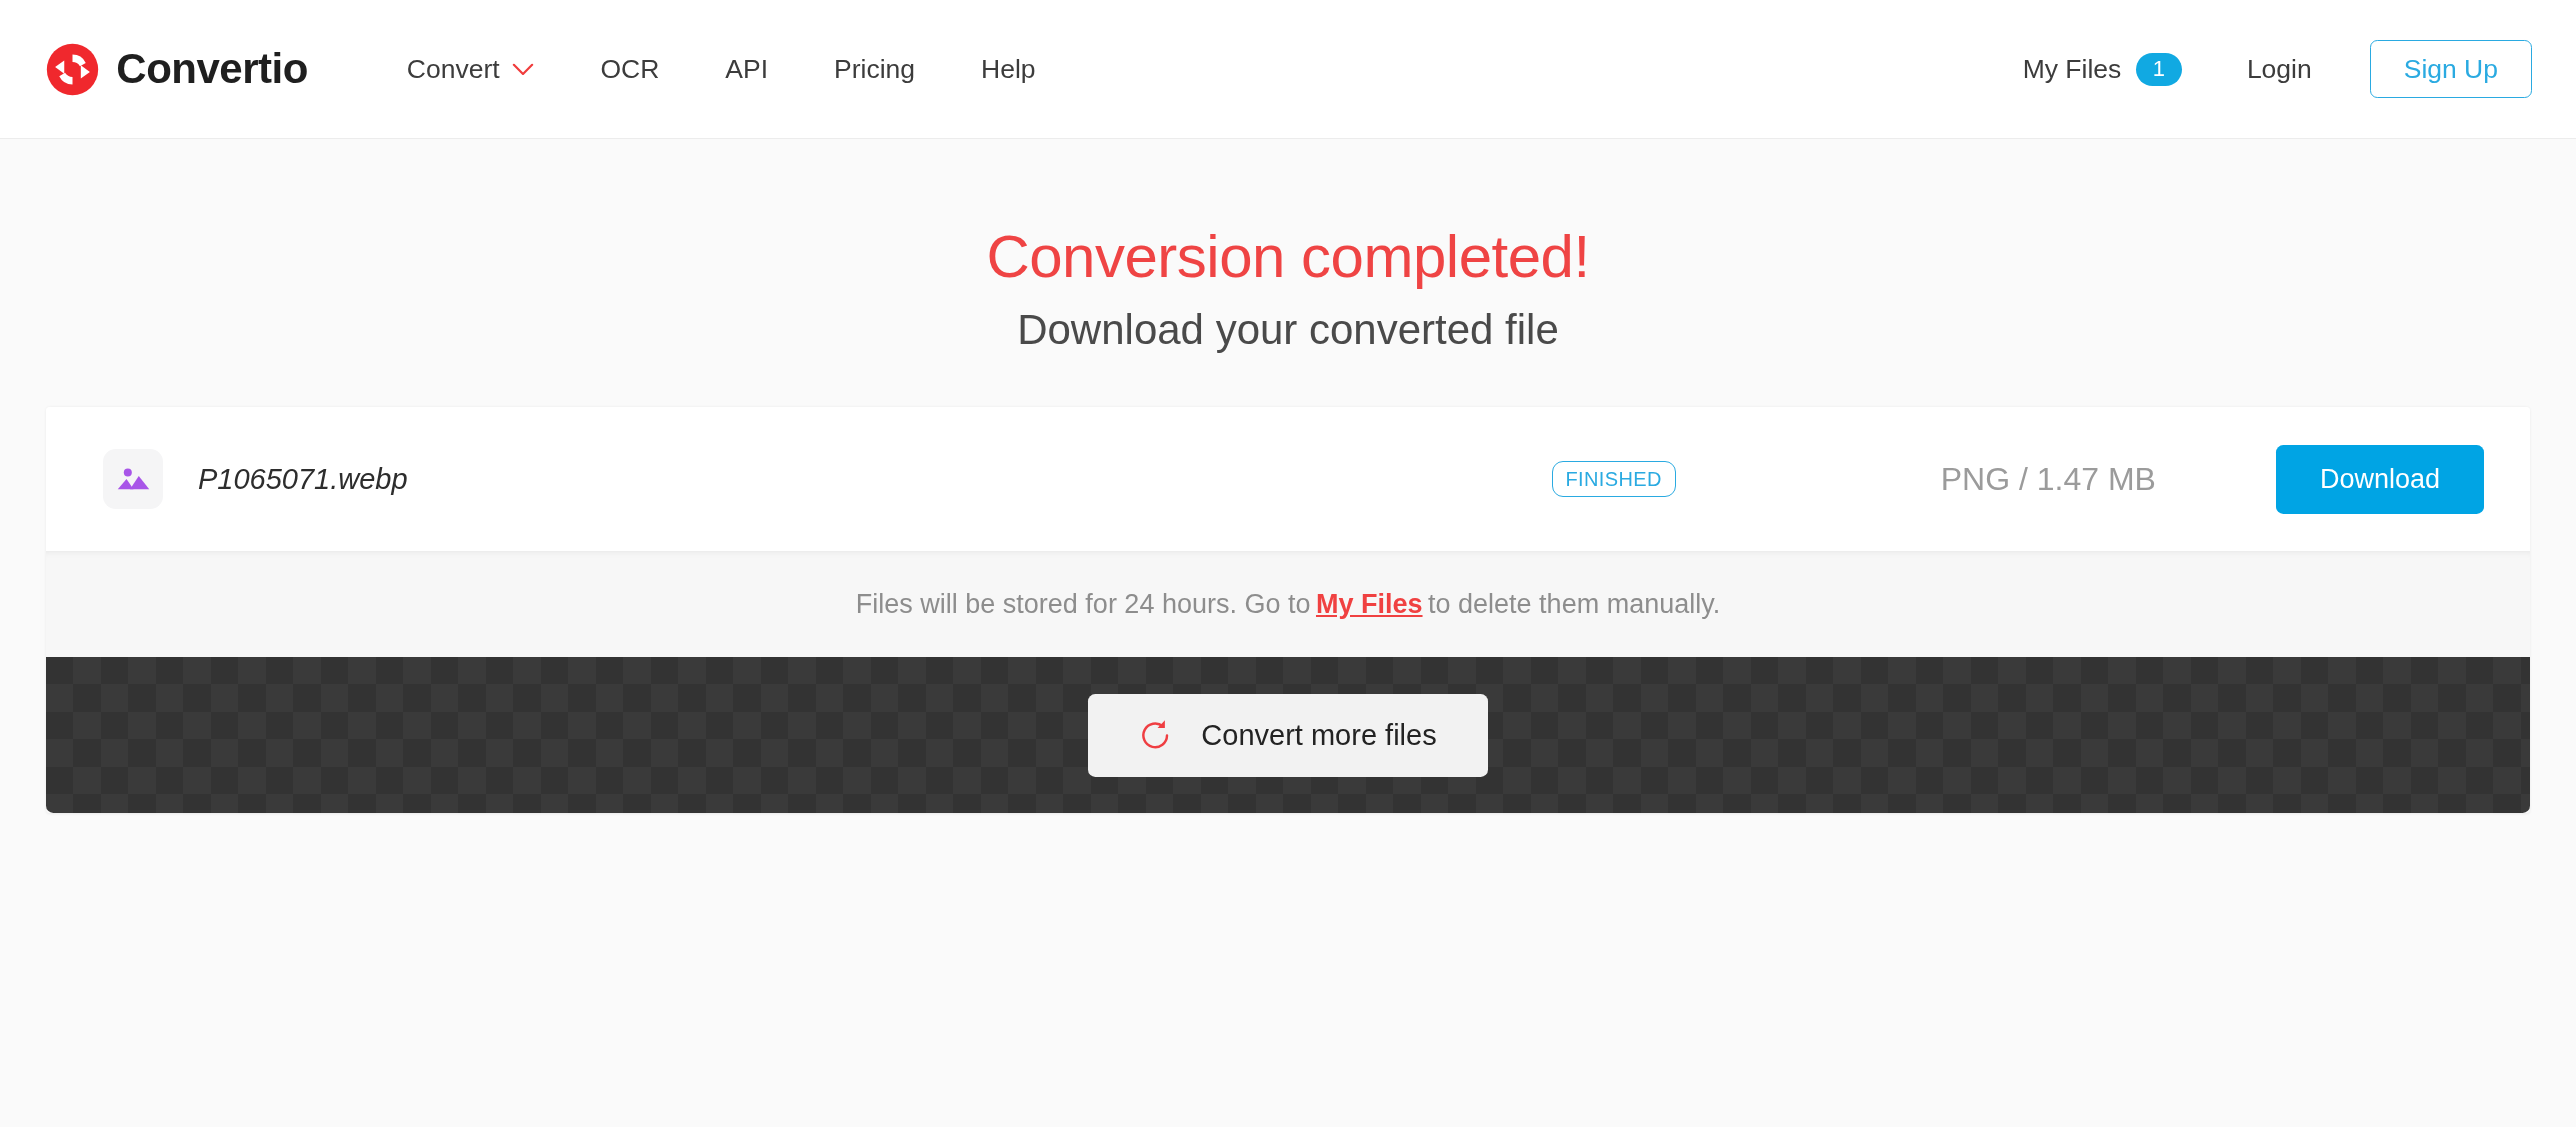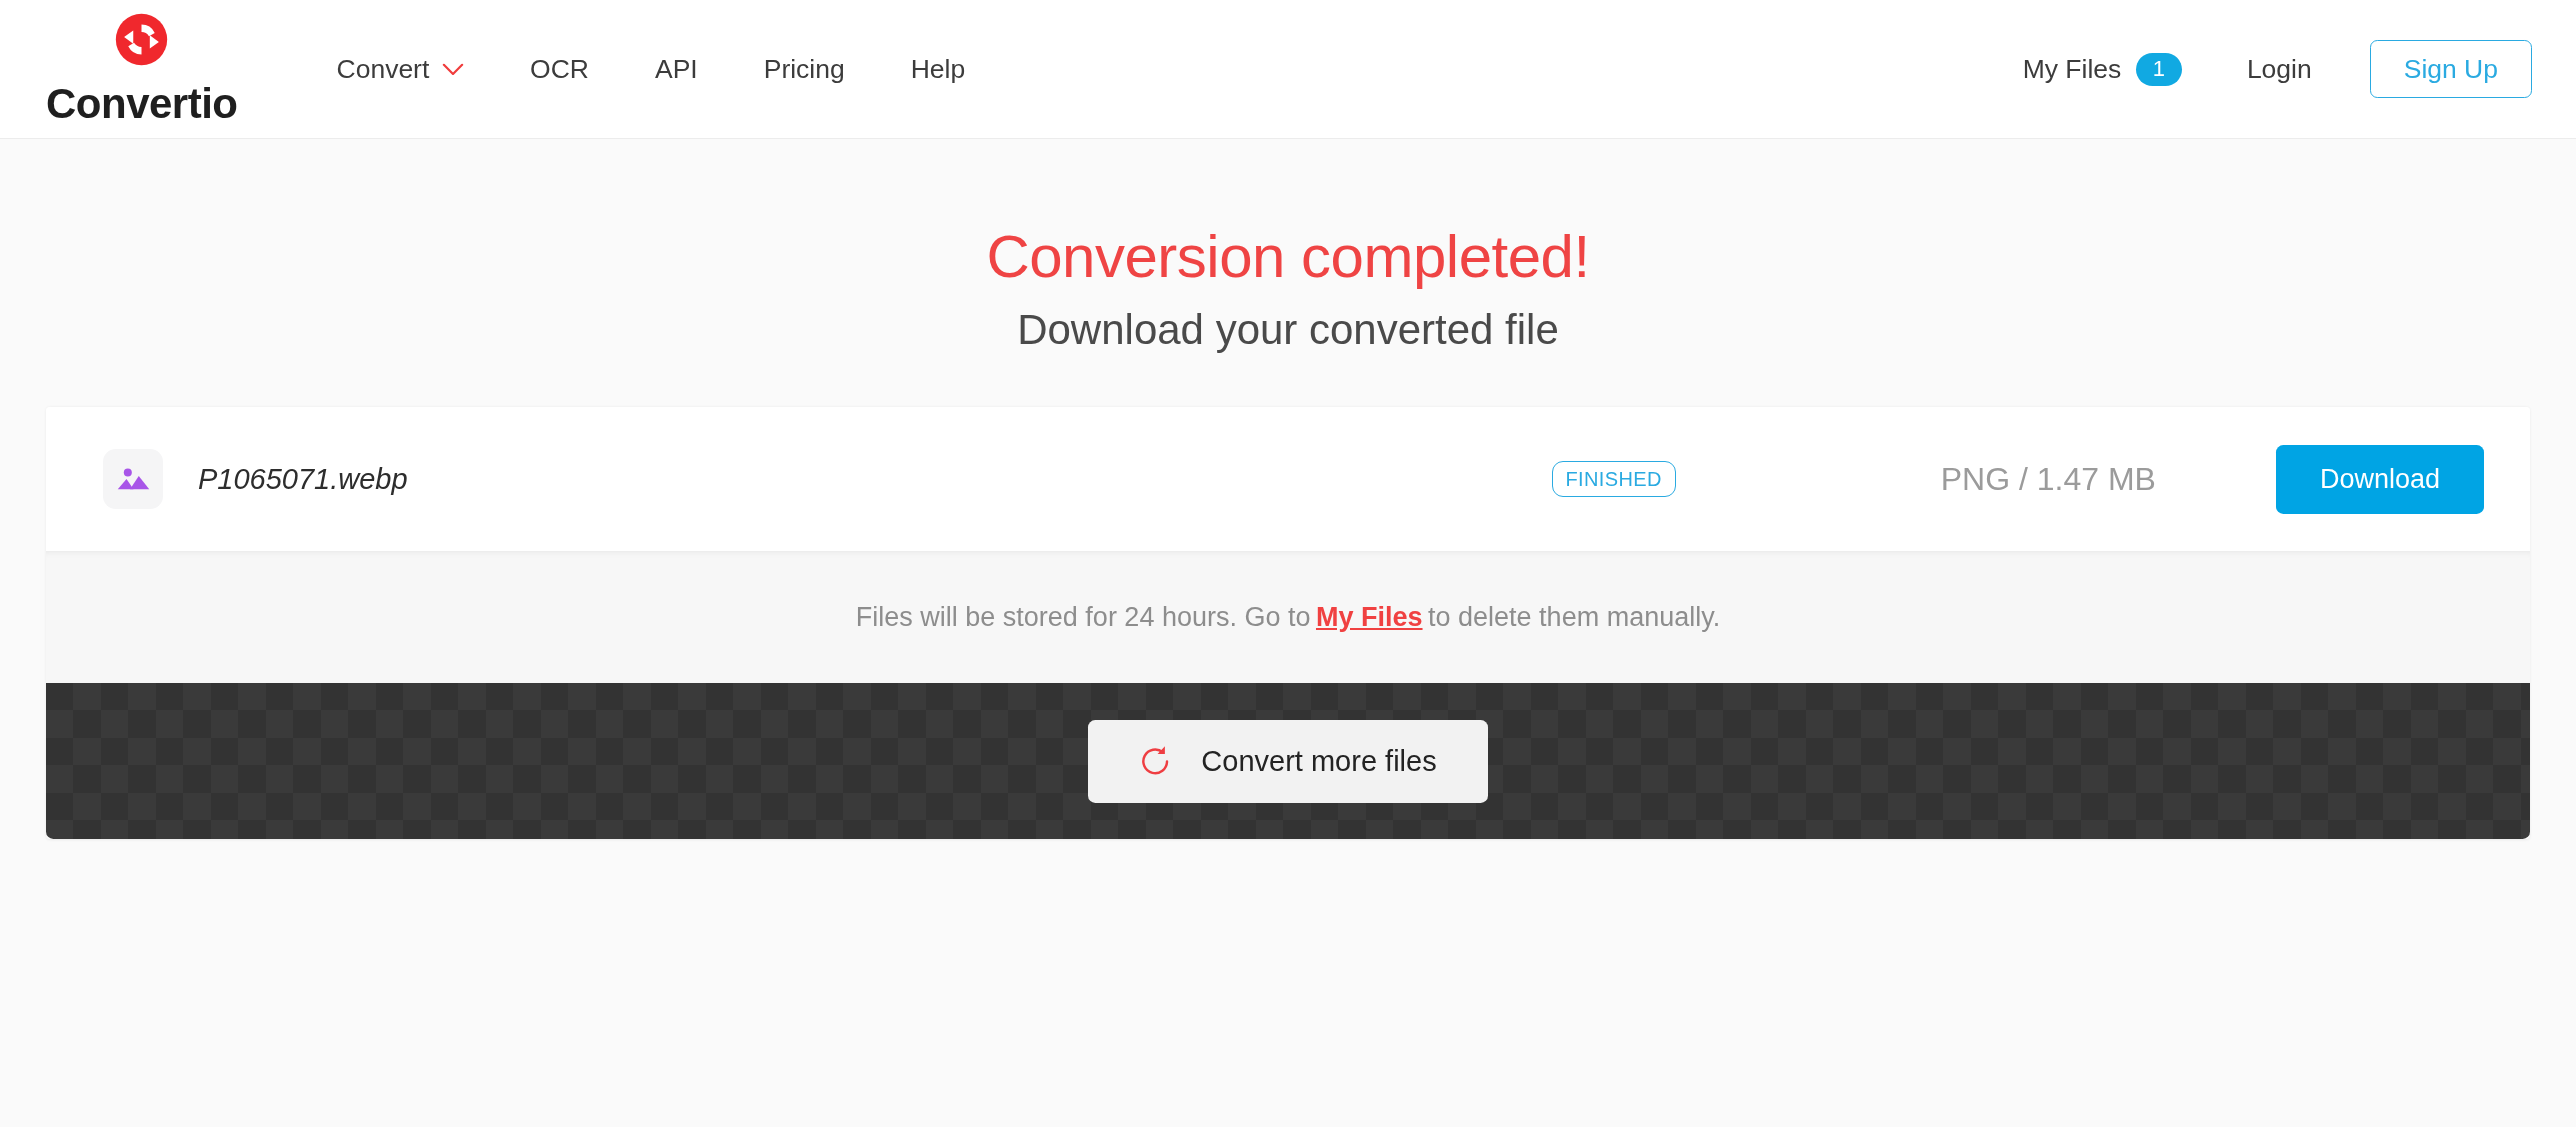--- a/index.html
+++ b/index.html
@@ -26,21 +26,20 @@
     align-items: center;
     padding: 0 44px 0 46px;
   }
 
   .brand {
     display: flex;
     align-items: center;
     gap: 17.3px;
     margin-right: 66px;
     text-decoration: none;
-    flex-direction: column;
   }
 
   .brand-mark { width: 53px; height: 53px; display: block; flex: none; }
 
   .brand-name {
     font-size: 42px;
     font-weight: bold;
     color: #1f1f1f;
     letter-spacing: -0.5px;
     line-height: 1;
@@ -203,21 +202,21 @@
     border: none;
     border-radius: 7.3px;
     padding: 19px 44px;
     cursor: pointer;
     white-space: nowrap;
     font-family: inherit;
   }
 
   .info-strip {
     background: #f7f7f7;
-    height: 132px;
+    height: 106px;
     display: flex;
     align-items: center;
     justify-content: center;
     font-size: 27px;
     color: #8d8d8d;
     box-shadow: inset 0 6.4px 8.2px -7.3px rgba(0,0,0,0.11);
   }
 
   .info-strip a {
     color: #f04141;

